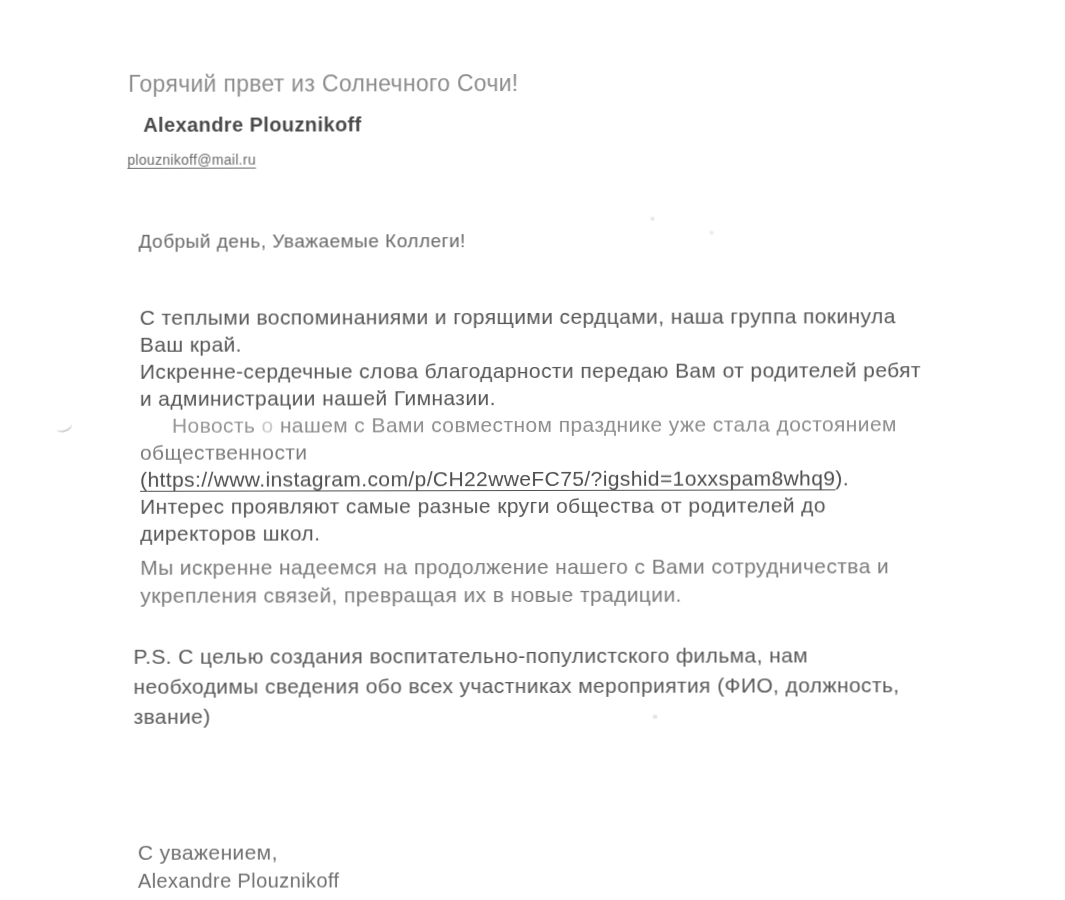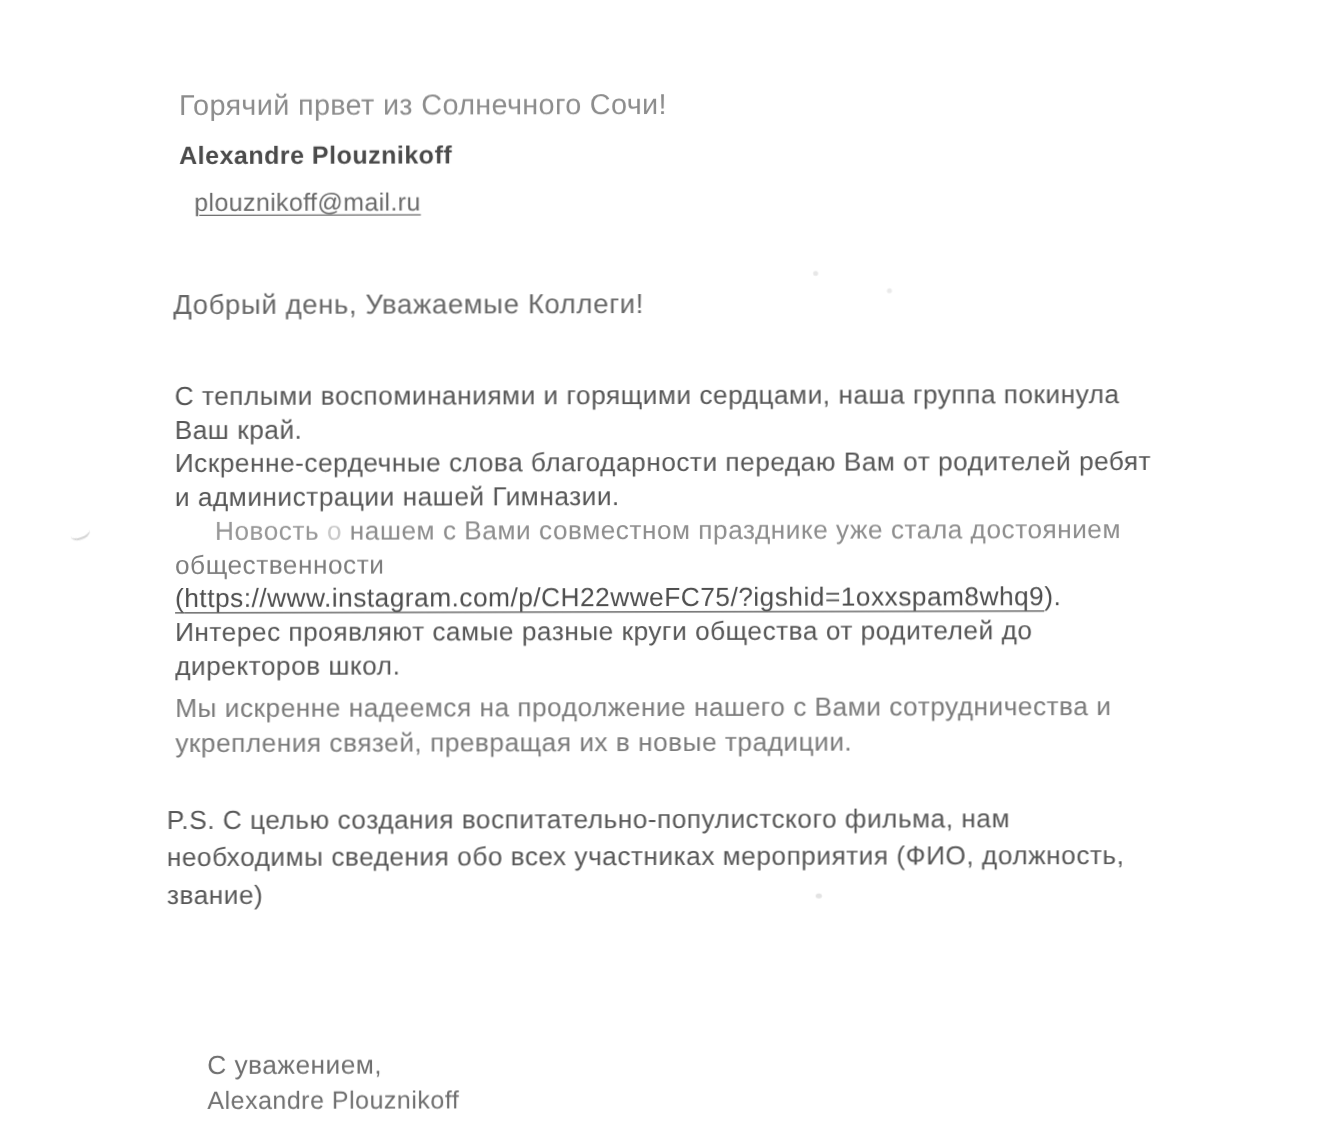--- a/index.html
+++ b/index.html
@@ -13,56 +13,56 @@
   }
   .letter {
     position: absolute;
     inset: 0;
     transform: rotate(-0.12deg);
     filter: blur(0.25px);
   }
   .blk { position: absolute; white-space: nowrap; }
 
   .subject {
-    left: 144px; top: 70px;
+    left: 129px; top: 70px;
     font-size: 23px; color: #8c8c8c; letter-spacing: 0.3px;
   }
   .sender-name {
     left: 144px; top: 113px;
     font-size: 20px; font-weight: 600; color: #4a4a4a; letter-spacing: 0.4px;
   }
   .sender-email {
-    left: 156px; top: 151px;
-    font-size: 20px; color: #6a6a6a; letter-spacing: 0.3px;
+    left: 128px; top: 151px;
+    font-size: 14px; color: #6a6a6a; letter-spacing: 0.3px;
   }
   .sender-email a, .u {
     color: inherit;
     text-decoration: underline;
     text-decoration-thickness: 1px;
     text-underline-offset: 3px;
   }
   .greeting {
     left: 139px; top: 230px;
-    font-size: 22px; color: #686868; letter-spacing: 0.5px;
+    font-size: 19px; color: #686868; letter-spacing: 0.5px;
   }
   .body-a {
     left: 140px; top: 303px;
     font-size: 21px; line-height: 27px; color: #565656; letter-spacing: 0.4px;
   }
   .body-b {
     left: 140px; top: 553px;
     font-size: 21px; line-height: 28px; color: #7b7b7b; letter-spacing: 0.4px;
   }
   .ps {
     left: 133px; top: 641px;
     font-size: 21px; line-height: 30px; color: #585858; letter-spacing: 0.4px;
   }
   .closing-blk {
     left: 137px; top: 837px;
-    font-size: 21px; line-height: 29px; color: #6f6f6f; letter-spacing: 0.4px; margin-left: 28px;
+    font-size: 21px; line-height: 29px; color: #6f6f6f; letter-spacing: 0.4px;
   }
   .closing-blk .sig { font-size: 20px; }
 
   .tone-news-pre  { color: #979797; margin-left: 32px; }
   .tone-news-fade { color: #c8c8c8; }
   .tone-news-rest { color: #8d8d8d; }
   .tone-news2     { color: #7e7e7e; }
   .link-line      { color: #4e4e4e; }
   .link-line .u   { text-underline-offset: 4px; }
 

